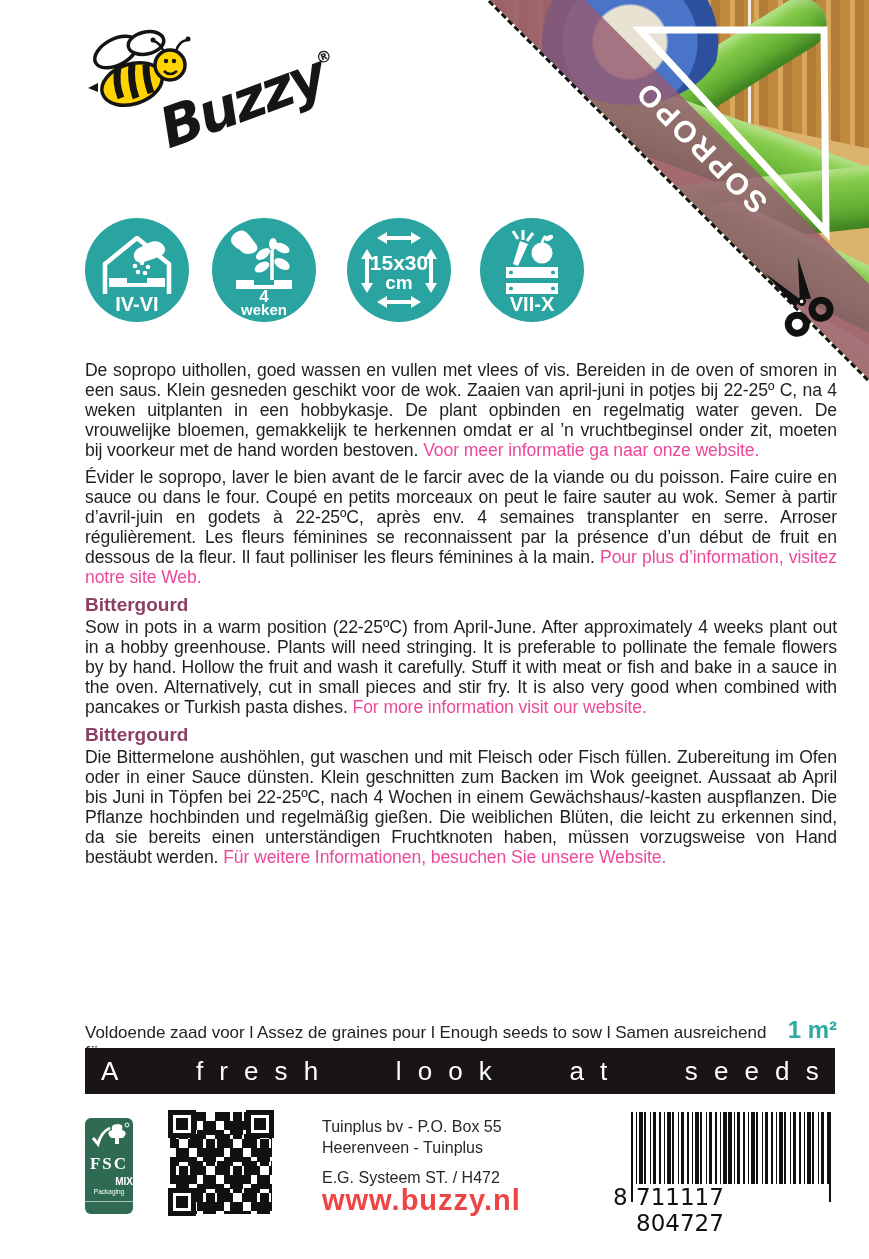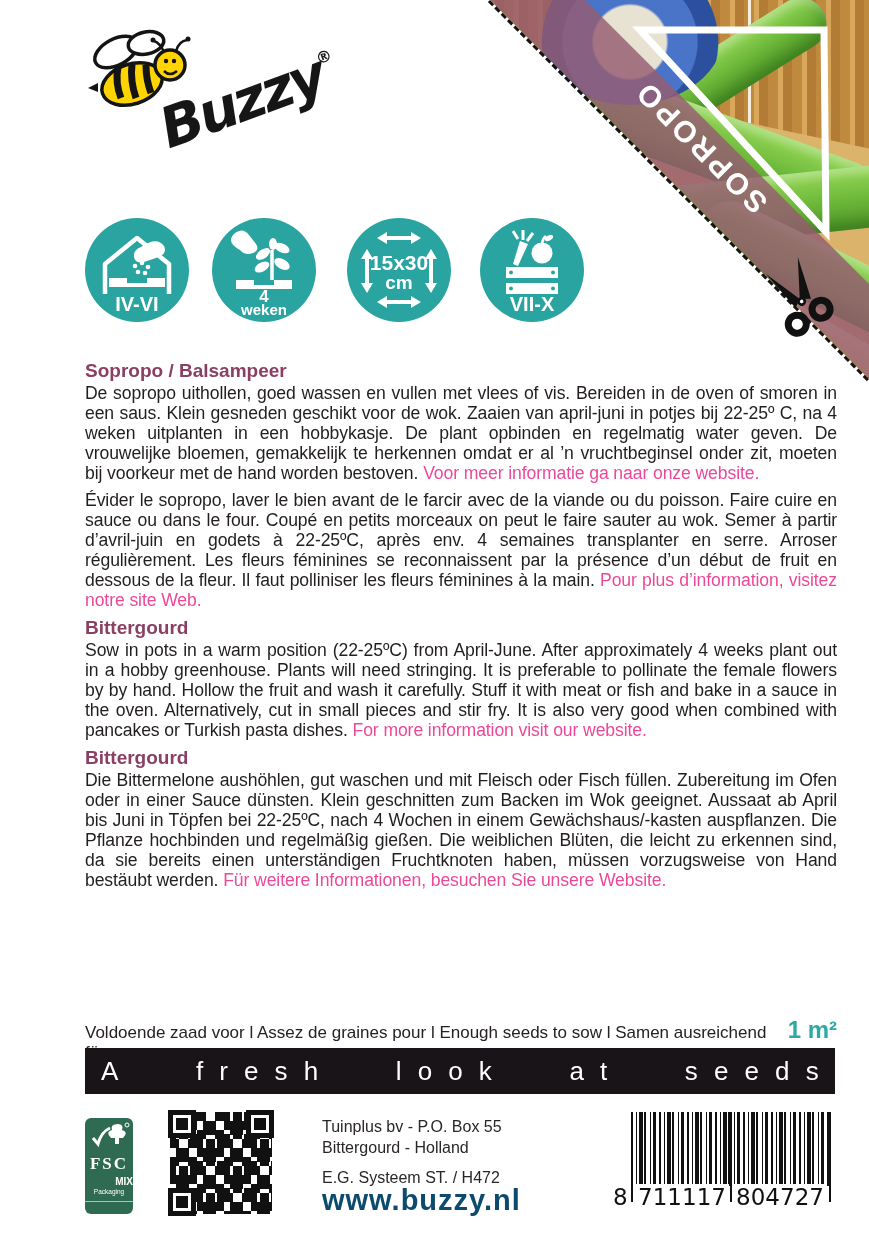--- a/index.html
+++ b/index.html
@@ -76,31 +76,31 @@
   .qr{position:absolute;left:83px;top:2px;width:106px;height:106px;background:#fff;}
   .qrm{position:absolute;inset:2px;
      background-image:repeating-conic-gradient(#111 0 25%,rgba(0,0,0,0) 0 50%),
                       repeating-conic-gradient(rgba(0,0,0,0) 0 25%,#111 0 50%);
      background-size:18px 18px,27px 27px;background-position:0 0,6px 9px;}
   .qf{position:absolute;width:18px;height:18px;border:5px solid #111;background:#fff;}
   .qf::after{content:"";position:absolute;inset:3px;background:#111;}
   .qf1{left:0;top:0}.qf2{right:0;top:0}.qf3{left:0;bottom:0}
   .addr{position:absolute;left:237px;top:8px;font-size:16px;line-height:21px;color:#2a2626;}
   .addr .sys{margin-top:9px;}
-  .site{font-size:29px;font-weight:bold;color:#0c4a6e;letter-spacing:1px;margin-top:2px;}
+  .site{font-size:29px;font-weight:bold;color:#ef4444;letter-spacing:1px;margin-top:2px;}
   .barcode{position:absolute;left:528px;top:4px;width:222px;}
   .barswrap{position:absolute;left:18px;top:0;width:200px;height:96px;}
   .bars{position:absolute;left:0;top:0;width:200px;height:74px;
      background:repeating-linear-gradient(90deg,#111 0 2px,#fff 2px 5px,#111 5px 6px,#fff 6px 8px,
         #111 8px 12px,#fff 12px 13px,#111 13px 15px,#fff 15px 19px,#111 19px 20px,#fff 20px 22px,
         #111 22px 25px,#fff 25px 28px);}
   .guard{position:absolute;top:0;width:2px;height:90px;background:#111;}
   .gu1{left:0}.gu2{left:99px}.gu3{right:0}
   .bdigits{position:absolute;top:72px;left:2px;width:196px;display:flex;justify-content:space-around;
-     font-family:"DejaVu Sans",sans-serif;font-size:23px;color:#111;background:transparent;}
+     font-family:"DejaVu Sans",sans-serif;font-size:23px;color:#111;background:transparent;flex-direction:column;}
   .bdigits span{background:#fff;padding:0 3px;}
   .lead{position:absolute;left:0;top:72px;font-family:"DejaVu Sans",sans-serif;font-size:23px;color:#111;}
 </style>
 </head>
 <body>
 
 <div class="page">
 
   <div class="corner">
     <div class="photo">
@@ -213,21 +213,20 @@
       <circle cx="31" cy="54.5" r="2" fill="#29a4a0"></circle>
         <circle cx="73" cy="54.5" r="2" fill="#29a4a0"></circle>
       <circle cx="31" cy="70.5" r="2" fill="#29a4a0"></circle>
         <circle cx="73" cy="70.5" r="2" fill="#29a4a0"></circle>
       <text x="52" y="93" text-anchor="middle" font-size="20" font-weight="bold" fill="#fff">VII-X</text>
     </svg>
   </div>
 
   <div class="textcol">
     <div class="sec">
-      <h3>Sopropo / Balsampeer</h3>
       <p><span>De sopropo uithollen, goed wassen en vullen met vlees of vis. Bereiden in de oven of smoren in een saus. Klein gesneden geschikt voor de wok.  Zaaien van april-juni in potjes bij 22-25º C, na 4 weken uitplanten in een hobbykasje. De plant opbinden en regelmatig water geven.  De vrouwelijke bloemen, gemakkelijk te herkennen omdat er al ’n vruchtbeginsel onder zit, moeten bij voorkeur met de hand worden bestoven.</span> <span class="tl">Voor meer informatie ga naar onze website.</span></p>
     </div>
     <div class="sec">
       <p><span>Évider le sopropo, laver le bien avant de le farcir avec de la viande ou du poisson. Faire cuire en sauce ou dans le four. Coupé en petits morceaux on peut le faire sauter au wok. Semer à partir d’avril-juin en godets à 22-25ºC, après env. 4 semaines transplanter en serre. Arroser régulièrement.  Les fleurs féminines se reconnaissent par la présence d’un début de fruit en dessous de la fleur. Il faut polliniser les fleurs féminines à la main.</span>  <span class="tl">Pour plus d’information, visitez notre site Web.</span></p>
     </div>
     <div class="sec">
       <h3>Bittergourd</h3>
       <p><span>Sow in pots in a warm position (22-25ºC) from April-June. After approximately 4 weeks plant out in a hobby greenhouse. Plants will need stringing. It is preferable to pollinate the female flowers by by hand. Hollow the fruit and wash it carefully. Stuff it with meat or fish and bake in a sauce in the oven. Alternatively, cut in small pieces and stir fry.  It is also very good when combined with pancakes or Turkish pasta dishes.</span> <span class="tl">For more information visit our website.</span></p>
     </div>
     <div class="sec">
@@ -265,21 +264,21 @@
 
     <div class="qr">
       <div class="qrm"></div>
       <div class="qf qf1"></div>
       <div class="qf qf2"></div>
       <div class="qf qf3"></div>
     </div>
 
     <div class="addr">
       <div>Tuinplus bv - P.O. Box 55</div>
-      <div>Bittergourd - Holland</div>
+      <div>Heerenveen - Tuinplus</div>
       <div class="sys">E.G. Systeem ST. / H472</div>
       <div class="site">www.buzzy.nl</div>
     </div>
 
     <div class="barcode">
       <span class="lead">8</span>
       <div class="barswrap">
         <div class="bars"></div>
         <div class="guard gu1"></div>
         <div class="guard gu2"></div>

